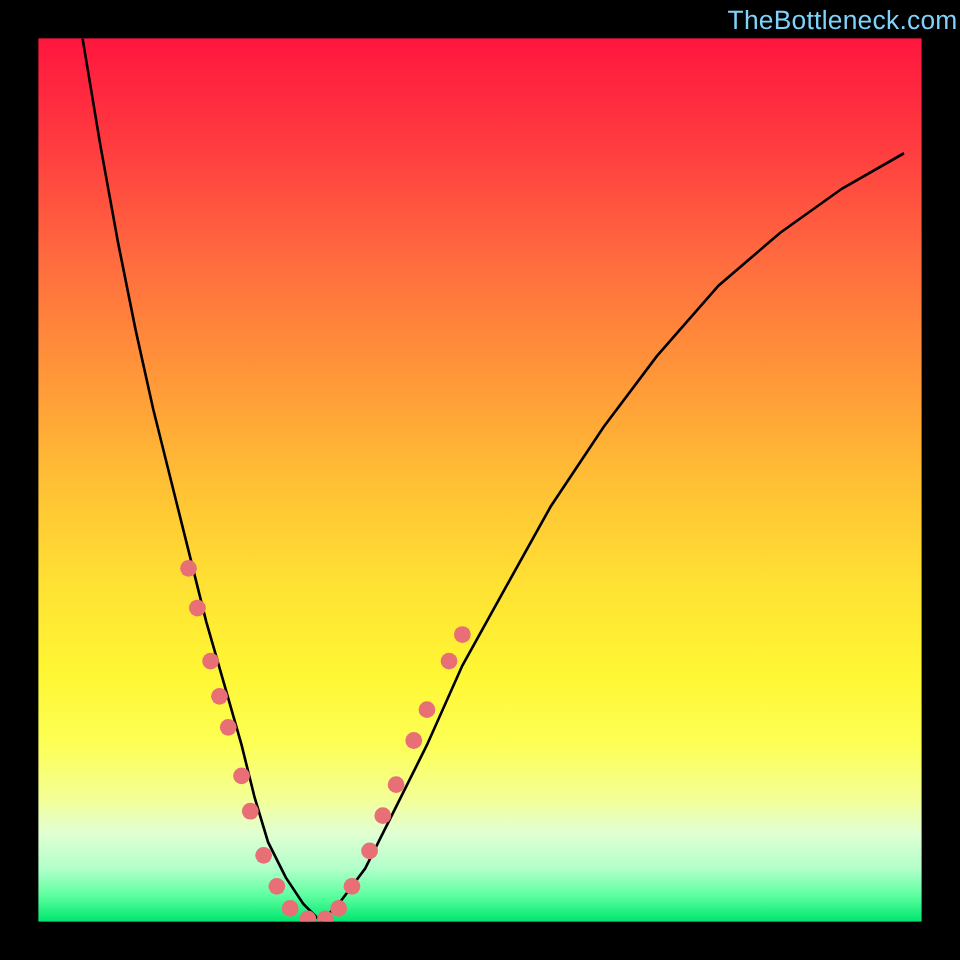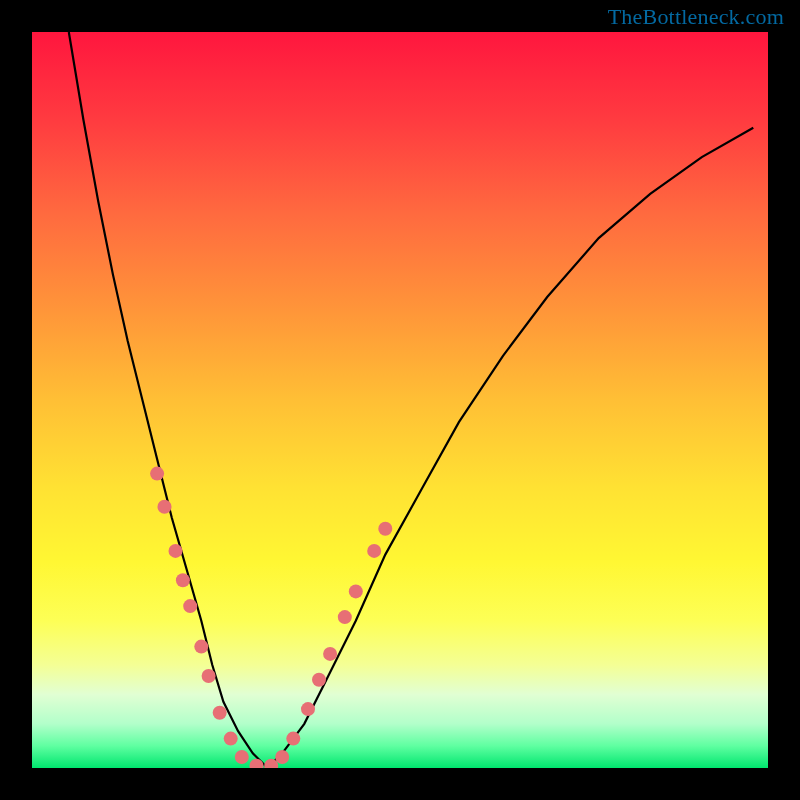--- a/index.html
+++ b/index.html
@@ -40,24 +40,24 @@
   svg.curve {
     position: absolute;
     left: 0;
     top: 0;
     width: 736px;
     height: 736px;
   }
   .watermark {
     position: absolute;
     top: 4px;
-    right: 16px;
-    font-family: Liberation Serif, serif;
+    right: 2px;
+    font-family: Liberation Sans, sans-serif;
     font-size: 22px;
-    color: #0369a1;
+    color: #7dd3fc;
     letter-spacing: 0.2px;
     user-select: none;
   }
 </style>
 </head>
 <body>
 
 <div class="outer">
   <div class="plot-area">
     <svg class="curve" viewBox="0 0 736 736">

